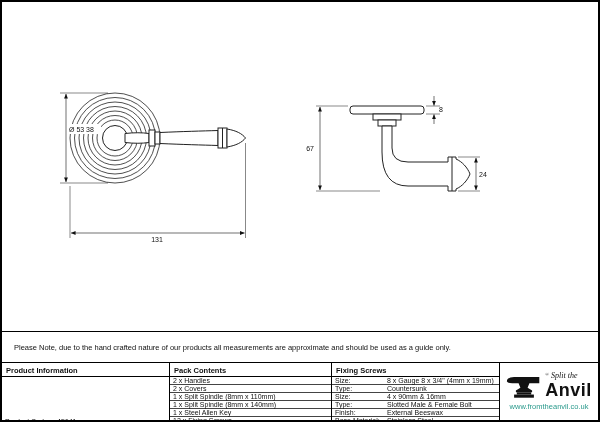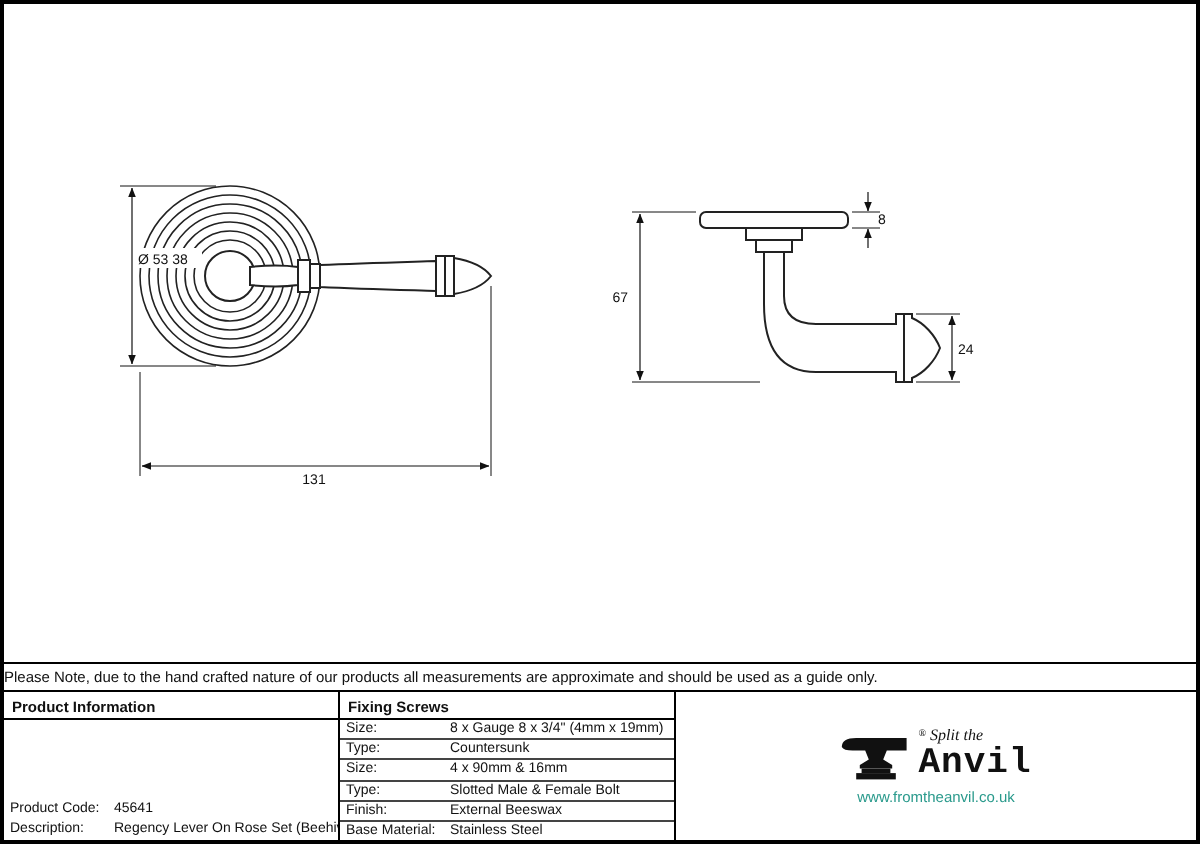--- a/index.html
+++ b/index.html
@@ -4,22 +4,22 @@
 <style>
   html,body{margin:0;padding:0;background:#fff;}
   .sheet{
     width:600px;height:422px;box-sizing:border-box;border:2px solid #000;
     background:#fff;display:flex;flex-direction:column;
     font-family:"Liberation Sans",sans-serif;color:#111;
   }
   .drawing-area{height:329px;position:relative;background:#fff;}
   .drawing-area svg{display:block;width:100%;height:100%;}
   .note-bar{
-    height:15px;box-sizing:border-box;border-top:1px solid #000;border-bottom:1px solid #000;
-    display:flex;align-items:center;padding-left:0;font-size:7.5px;
+    height:32px;box-sizing:border-box;border-top:1px solid #000;border-bottom:1px solid #000;
+    display:flex;align-items:center;padding-left:12px;font-size:7.5px;
   }
   .spec-table{flex:1;display:flex;min-height:0;}
   .col{box-sizing:border-box;border-right:1px solid #000;overflow:hidden;display:flex;flex-direction:column;}
   .col-product{width:168px;gap:36px;}
   .col-pack{width:162px;}
   .col-fixing{width:168px;}
   .col-logo{flex:1;border-right:none;align-items:center;justify-content:center;}
   .col-header{
     height:14px;box-sizing:border-box;border-bottom:1px solid #000;
     font-size:7.5px;font-weight:700;padding:3px 0 0 4px;flex:none;
@@ -34,21 +34,21 @@
   .col-fixing .kv-row:last-child{border-bottom:none;}
   .pack-row{
     flex:1;display:flex;align-items:center;padding-left:3px;
     font-size:7px;border-bottom:1px solid #444;white-space:nowrap;
   }
   .pack-row:last-child{border-bottom:none;}
   .logo-row{display:flex;align-items:flex-end;gap:3px;}
   .brand-block{line-height:1;}
   .brand-from-the{font-family:"Liberation Serif",serif;font-style:italic;font-size:8px;margin-bottom:1px;}
   .brand-reg{font-size:5px;vertical-align:2px;font-style:normal;}
-  .brand-anvil{font-family:Liberation Mono, monospace;font-weight:700;font-size:18px;letter-spacing:0.5px;}
+  .brand-anvil{font-family:Liberation Sans, sans-serif;font-weight:700;font-size:18px;letter-spacing:0.5px;}
   .website{color:#2a9a8c;font-size:7.5px;margin-top:3px;}
 </style>
 </head>
 <body>
 
 <div class="sheet">
 
   <div class="drawing-area">
     <svg viewBox="0 0 596 329">
       <defs>
@@ -141,20 +141,31 @@
           <span class="kv-label">Finish:</span>
           <span class="kv-value">External Beeswax</span>
         </div>
         <div class="kv-row">
           <span class="kv-label">Base Material:</span>
           <span class="kv-value">Mild Steel</span>
         </div>
       </div>
     </div>
 
+    <div class="col col-pack">
+      <div class="col-header">Pack Contents</div>
+      <div class="col-body">
+        <div class="pack-row">2 x Handles</div>
+        <div class="pack-row">2 x Covers</div>
+        <div class="pack-row">1 x Split Spindle (8mm x 110mm)</div>
+        <div class="pack-row">1 x Split Spindle (8mm x 140mm)</div>
+        <div class="pack-row">1 x Steel Allen Key</div>
+        <div class="pack-row">12 x Fixing Screws</div>
+      </div>
+    </div>
 
     <div class="col col-fixing">
       <div class="col-header">Fixing Screws</div>
       <div class="col-body">
         <div class="kv-row">
           <span class="kv-label">Size:</span>
           <span class="kv-value">8 x Gauge 8 x 3/4" (4mm x 19mm)</span>
         </div>
         <div class="kv-row">
           <span class="kv-label">Type:</span>

